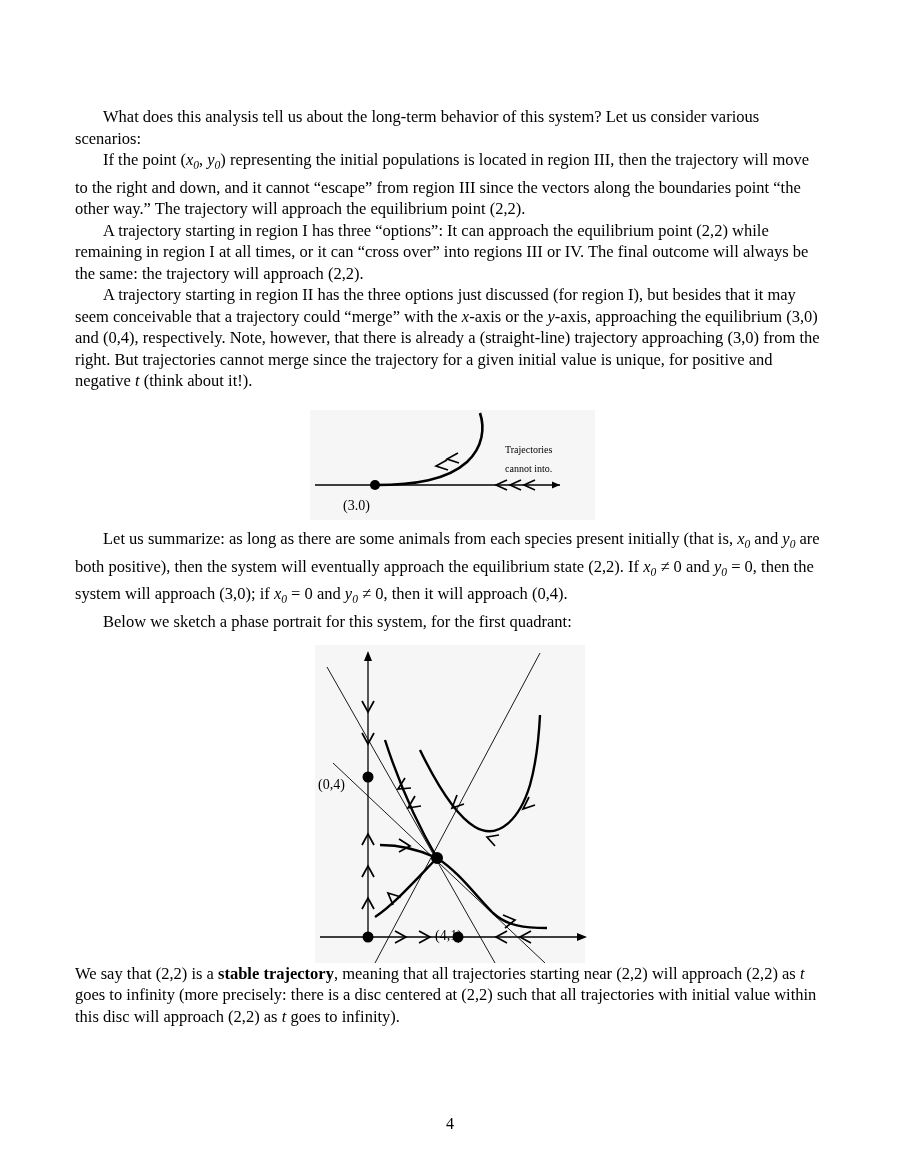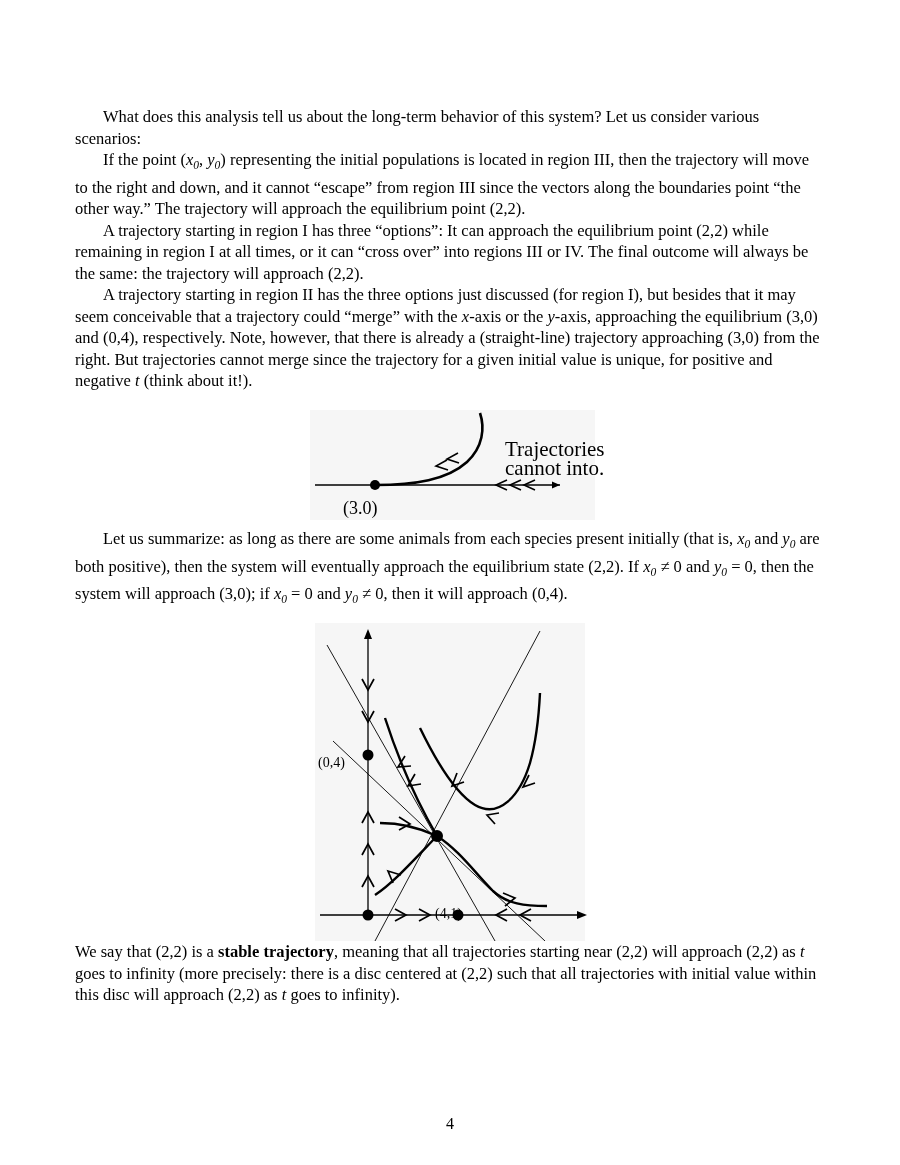--- a/index.html
+++ b/index.html
@@ -52,29 +52,29 @@
     left: 235px;
     top: 0;
     width: 285px;
     height: 110px;
     background: #f6f6f6;
   }
   .fig1-caption {
     position: absolute;
     left: 430px;
     top: 30px;
-    font-size: 21px;
+    font-size: 10px;
     line-height: 19px;
     color: #000;
   }
   .fig1-label {
     position: absolute;
     left: 268px;
     top: 88px;
-    font-size: 18px;
+    font-size: 14px;
   }
 
   
   .fig2 {
     position: relative;
     width: 750px;
     height: 318px;
     margin-top: 12px;
     text-align: center;
   }
@@ -137,20 +137,21 @@
       </svg>
       <div class="fig1-label">(3.0)</div>
       <div class="fig1-caption">
         <span>Trajectories</span><br>
         <span>cannot into.</span>
       </div>
     </div>
 
     <p class="indent">Let us summarize: as long as there are some animals from each species present initially (that is, <span class="it">x</span><span class="sub it">0</span> and <span class="it">y</span><span class="sub it">0</span> are both positive), then the system will eventually approach the equilibrium state (2,2). If <span class="it">x</span><span class="sub it">0</span> ≠ 0 and <span class="it">y</span><span class="sub it">0</span> = 0, then the system will approach (3,0); if <span class="it">x</span><span class="sub it">0</span> = 0 and <span class="it">y</span><span class="sub it">0</span> ≠ 0, then it will approach (0,4).</p>
 
+    <p class="indent">Below we sketch a phase portrait for this system, for the first quadrant:</p>
 
     <div class="fig2">
       <div class="fig2-inner"></div>
       <svg width="750" height="318" style="position:absolute;left:0;top:0;">
 
         <line x1="293" y1="292" x2="293" y2="10" stroke="#000" stroke-width="1.3"></line>
         <polygon points="293,6 289,16 297,16" fill="#000"></polygon>
 
         <line x1="245" y1="292" x2="508" y2="292" stroke="#000" stroke-width="1.3"></line>
         <polygon points="512,292 502,288 502,296" fill="#000"></polygon>

